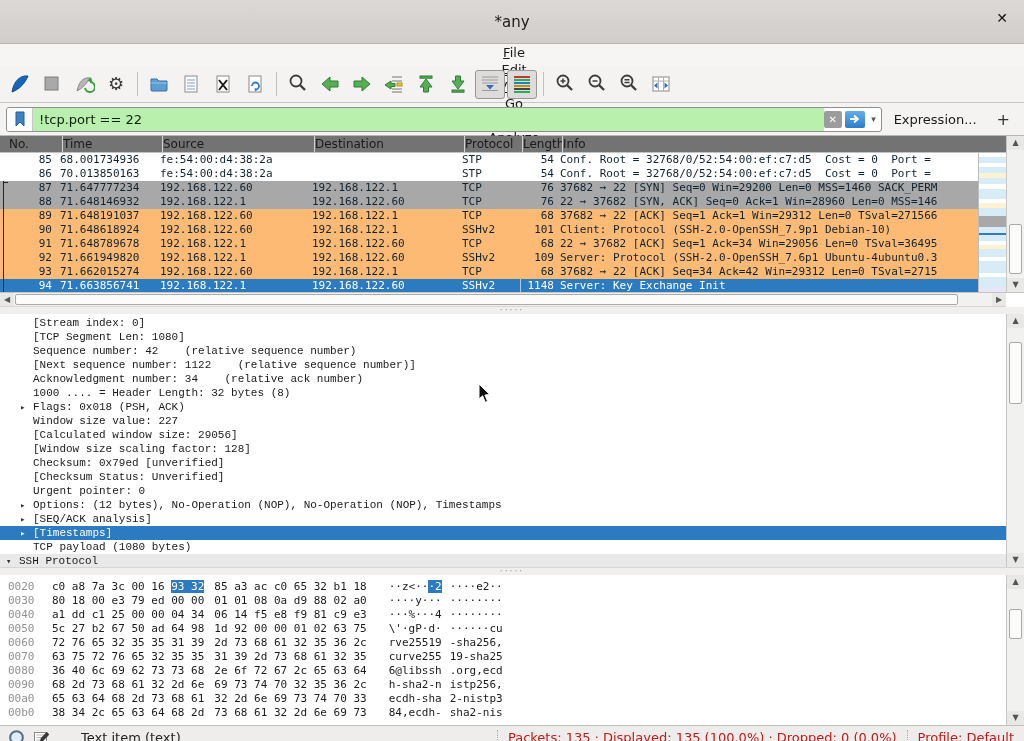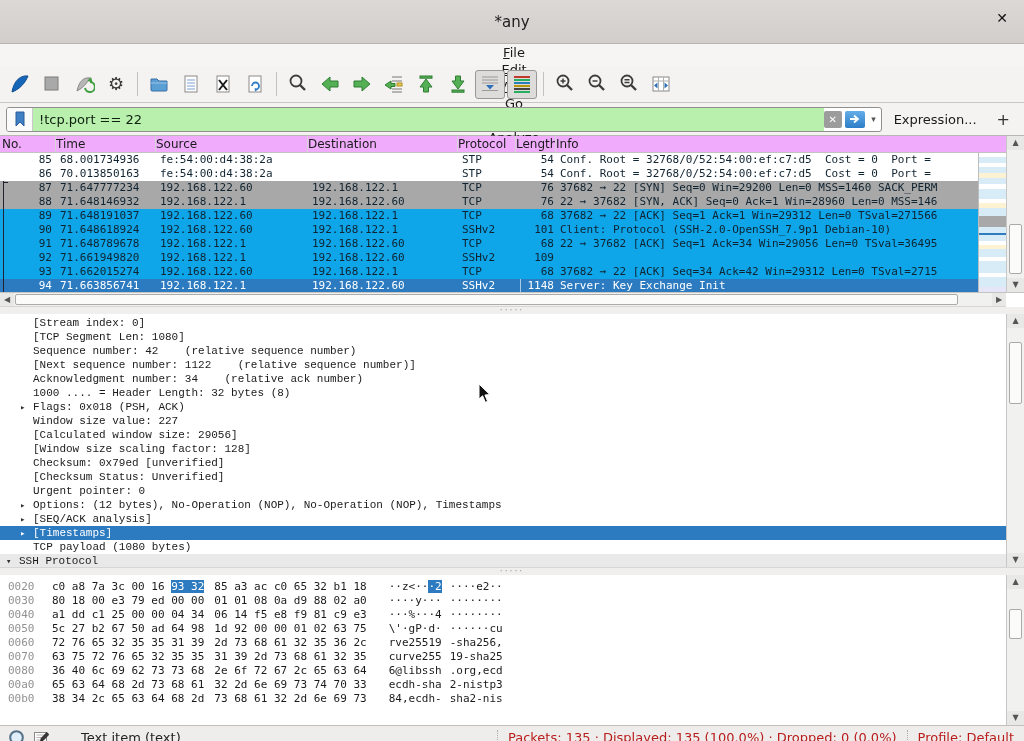--- a/index.html
+++ b/index.html
@@ -34,34 +34,34 @@
   .finput{flex:1;height:100%;border:0;outline:none;background:#b9f0ae;font-family:"DejaVu Sans","Liberation Sans",sans-serif;
           font-size:13px;color:#102010;padding:0 6px;}
   .fclear{width:18px;height:17px;background:#9c9c9c;border-radius:2px;color:#fff;font-size:10px;display:flex;align-items:center;justify-content:center;margin-right:3px;}
   .fapply{width:20px;height:17px;background:linear-gradient(#64aee8,#2d7dc8);border-radius:2px;display:flex;align-items:center;justify-content:center;margin-right:2px;}
   .fcaret{width:14px;color:#555;font-size:9px;text-align:center;}
   .fexpr{font-size:13px;padding:0 10px 0 12px;}
   .fadd{font-size:16px;color:#333;padding:0 8px;margin-left:2px;}
 
   
   .list-wrap{position:relative;height:157px;background:#fff;overflow:hidden;border-bottom:1px solid #c6c4c1;}
-  .phead{display:flex;height:17px;line-height:17px;font-size:12px;background:#f0abfc;border-bottom:1px solid #c2c2c2;padding-left:0;}
+  .phead{display:flex;height:17px;line-height:17px;font-size:12px;background:#737373;border-bottom:1px solid #c2c2c2;padding-left:7px;}
   .phead .c{border-right:1px solid #d4d4d4;}
   .prow{display:flex;height:14px;line-height:14px;font-family:"DejaVu Sans Mono","Liberation Mono",monospace;
         font-size:11px;white-space:pre;padding-left:4px;position:relative;color:#102330;}
   .c{flex:none;overflow:hidden;}
   .c-no{width:56px;text-align:right;padding-right:8px;}
   .c-time{width:100px;}
   .c-src{width:152px;}
   .c-dst{width:150px;}
   .c-proto{width:58px;}
   .c-len{width:40px;text-align:right;padding-right:6px;}
   .c-info{flex:1 1 auto;}
   .row-gray{background:#a8a8a8;}
-  .row-lav{background:#0ea5e9;}
+  .row-lav{background:#fdba74;}
   .row-sel{background:#2c7abf;color:#fff;}
   .row-sel .c-len{border-left:1px solid rgba(255,255,255,.6);}
   .br::before{content:"";position:absolute;left:3px;top:0;bottom:0;width:1px;background:#223;}
   .br-start::after{content:"";position:absolute;left:3px;top:1px;width:5px;height:1px;background:#223;}
   .minimap{position:absolute;right:18px;top:17px;width:28px;height:140px;border-left:1px solid #bdbdbd;
     background:linear-gradient(to bottom,
      #ffffff 0 4px,#d8ecf8 4px 10px,#ffffff 10px 14px,#d8ecf8 14px 20px,
      #fdf3d3 20px 25px,#d8ecf8 25px 31px,#ffffff 31px 36px,#d8ecf8 36px 46px,
      #ffffff 46px 50px,#fdf3d3 50px 55px,#d8ecf8 55px 63px,
      #a8a8a8 63px 74px,#d8ecf8 74px 80px,
@@ -321,21 +321,21 @@
     <div class="prow row-lav br">
       <span class="c c-no">89</span><span class="c c-time">71.648191037</span><span class="c c-src">192.168.122.60</span><span class="c c-dst">192.168.122.1</span><span class="c c-proto">TCP</span><span class="c c-len">68</span><span class="c c-info">37682 → 22 [ACK] Seq=1 Ack=1 Win=29312 Len=0 TSval=271566</span>
     </div>
     <div class="prow row-lav br">
       <span class="c c-no">90</span><span class="c c-time">71.648618924</span><span class="c c-src">192.168.122.60</span><span class="c c-dst">192.168.122.1</span><span class="c c-proto">SSHv2</span><span class="c c-len">101</span><span class="c c-info">Client: Protocol (SSH-2.0-OpenSSH_7.9p1 Debian-10)</span>
     </div>
     <div class="prow row-lav br">
       <span class="c c-no">91</span><span class="c c-time">71.648789678</span><span class="c c-src">192.168.122.1</span><span class="c c-dst">192.168.122.60</span><span class="c c-proto">TCP</span><span class="c c-len">68</span><span class="c c-info">22 → 37682 [ACK] Seq=1 Ack=34 Win=29056 Len=0 TSval=36495</span>
     </div>
     <div class="prow row-lav br">
-      <span class="c c-no">92</span><span class="c c-time">71.661949820</span><span class="c c-src">192.168.122.1</span><span class="c c-dst">192.168.122.60</span><span class="c c-proto">SSHv2</span><span class="c c-len">109</span>
+      <span class="c c-no">92</span><span class="c c-time">71.661949820</span><span class="c c-src">192.168.122.1</span><span class="c c-dst">192.168.122.60</span><span class="c c-proto">SSHv2</span><span class="c c-len">109</span><span class="c c-info">Server: Protocol (SSH-2.0-OpenSSH_7.6p1 Ubuntu-4ubuntu0.3</span>
     </div>
     <div class="prow row-lav br">
       <span class="c c-no">93</span><span class="c c-time">71.662015274</span><span class="c c-src">192.168.122.60</span><span class="c c-dst">192.168.122.1</span><span class="c c-proto">TCP</span><span class="c c-len">68</span><span class="c c-info">37682 → 22 [ACK] Seq=34 Ack=42 Win=29312 Len=0 TSval=2715</span>
     </div>
     <div class="prow row-sel br">
       <span class="c c-no">94</span><span class="c c-time">71.663856741</span><span class="c c-src">192.168.122.1</span><span class="c c-dst">192.168.122.60</span><span class="c c-proto">SSHv2</span><span class="c c-len">1148</span><span class="c c-info">Server: Key Exchange Init</span>
     </div>
 
     <div class="minimap"></div>
     <div class="vscroll">
@@ -389,20 +389,21 @@
     </div>
 
   <div class="hexpane">
     <div class="hexrow"><span class="off">0020</span><span class="pre">c0 a8 7a 3c 00 16 </span><span class="hsel pre">93 32</span><span class="g2 pre">85 a3 ac c0 65 32 b1 18</span><span class="ag1 pre">··z&lt;··</span><span class="hsel pre">·2</span><span class="ag2 pre">····e2··</span></div>
     <div class="hexrow"><span class="off">0030</span><span class="pre">80 18 00 e3 79 ed 00 00</span><span class="hsel pre"></span><span class="g2 pre">01 01 08 0a d9 88 02 a0</span><span class="ag1 pre">····y···</span><span class="hsel pre"></span><span class="ag2 pre">········</span></div>
     <div class="hexrow"><span class="off">0040</span><span class="pre">a1 dd c1 25 00 00 04 34</span><span class="hsel pre"></span><span class="g2 pre">06 14 f5 e8 f9 81 c9 e3</span><span class="ag1 pre">···%···4</span><span class="hsel pre"></span><span class="ag2 pre">········</span></div>
     <div class="hexrow"><span class="off">0050</span><span class="pre">5c 27 b2 67 50 ad 64 98</span><span class="hsel pre"></span><span class="g2 pre">1d 92 00 00 01 02 63 75</span><span class="ag1 pre">\'·gP·d·</span><span class="hsel pre"></span><span class="ag2 pre">······cu</span></div>
     <div class="hexrow"><span class="off">0060</span><span class="pre">72 76 65 32 35 35 31 39</span><span class="hsel pre"></span><span class="g2 pre">2d 73 68 61 32 35 36 2c</span><span class="ag1 pre">rve25519</span><span class="hsel pre"></span><span class="ag2 pre">-sha256,</span></div>
     <div class="hexrow"><span class="off">0070</span><span class="pre">63 75 72 76 65 32 35 35</span><span class="hsel pre"></span><span class="g2 pre">31 39 2d 73 68 61 32 35</span><span class="ag1 pre">curve255</span><span class="hsel pre"></span><span class="ag2 pre">19-sha25</span></div>
     <div class="hexrow"><span class="off">0080</span><span class="pre">36 40 6c 69 62 73 73 68</span><span class="hsel pre"></span><span class="g2 pre">2e 6f 72 67 2c 65 63 64</span><span class="ag1 pre">6@libssh</span><span class="hsel pre"></span><span class="ag2 pre">.org,ecd</span></div>
+    <div class="hexrow"><span class="off">0090</span><span class="pre">68 2d 73 68 61 32 2d 6e</span><span class="hsel pre"></span><span class="g2 pre">69 73 74 70 32 35 36 2c</span><span class="ag1 pre">h-sha2-n</span><span class="hsel pre"></span><span class="ag2 pre">istp256,</span></div>
     <div class="hexrow"><span class="off">00a0</span><span class="pre">65 63 64 68 2d 73 68 61</span><span class="hsel pre"></span><span class="g2 pre">32 2d 6e 69 73 74 70 33</span><span class="ag1 pre">ecdh-sha</span><span class="hsel pre"></span><span class="ag2 pre">2-nistp3</span></div>
     <div class="hexrow"><span class="off">00b0</span><span class="pre">38 34 2c 65 63 64 68 2d</span><span class="hsel pre"></span><span class="g2 pre">73 68 61 32 2d 6e 69 73</span><span class="ag1 pre">84,ecdh-</span><span class="hsel pre"></span><span class="ag2 pre">sha2-nis</span></div>
     <div class="vscroll">
       <span class="sarrow up">▲</span>
       <span class="sarrow down">▼</span>
       <span class="sthumb" style="top:34px;height:30px;"></span>
     </div>
   </div>
 
   <div class="statusbar">

